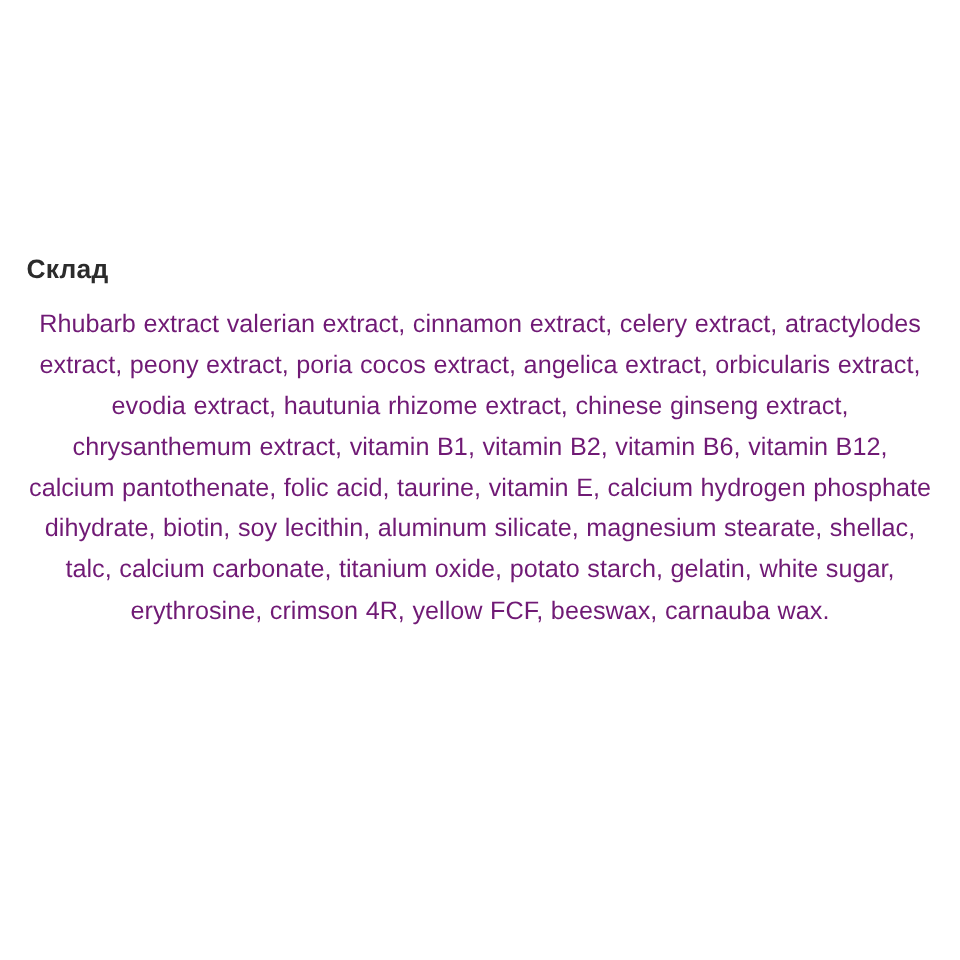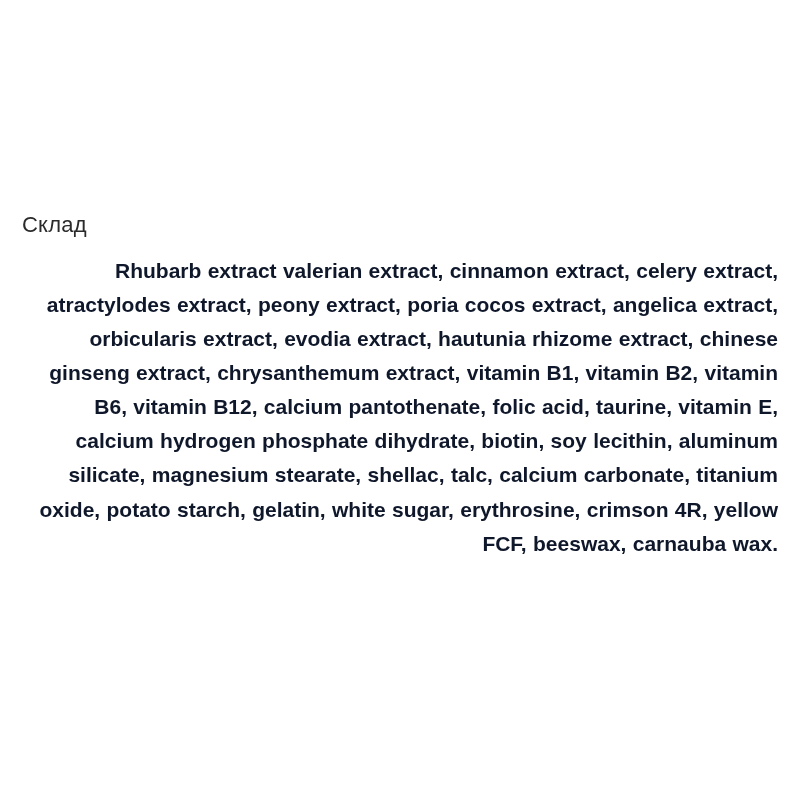--- a/index.html
+++ b/index.html
@@ -20,33 +20,33 @@
     box-sizing: border-box;
   }
   .content {
     position: absolute;
     left: 22px;
     top: 212px;
     width: 756px;
   }
   .section-title {
     font-size: 22px;
-    font-weight: 400;
+    font-weight: 700;
     color: #2b2b2b;
     letter-spacing: 0.2px;
     margin: 0 0 16px 0;
     line-height: 1.2;
   }
   .body-text {
     font-size: 21px;
-    font-weight: 700;
-    color: #0f172a;
+    font-weight: 400;
+    color: #701a75;
     line-height: 1.62;
     margin: 0;
-    text-align: right;
+    text-align: center;
     word-spacing: 0.5px;
   }
 </style>
 </head>
 <body>
 
 <div class="page">
   <div class="content">
     <h2 class="section-title">Склад</h2>
     <p class="body-text">Rhubarb extract valerian extract, cinnamon extract, celery extract, atractylodes extract, peony extract, poria cocos extract, angelica extract, orbicularis extract, evodia extract, hautunia rhizome extract, chinese ginseng extract, chrysanthemum extract, vitamin B1, vitamin B2, vitamin B6, vitamin B12, calcium pantothenate, folic acid, taurine, vitamin E, calcium hydrogen phosphate dihydrate, biotin, soy lecithin, aluminum silicate, magnesium stearate, shellac, talc, calcium carbonate, titanium oxide, potato starch, gelatin, white sugar, erythrosine, crimson 4R, yellow FCF, beeswax, carnauba wax.</p>

